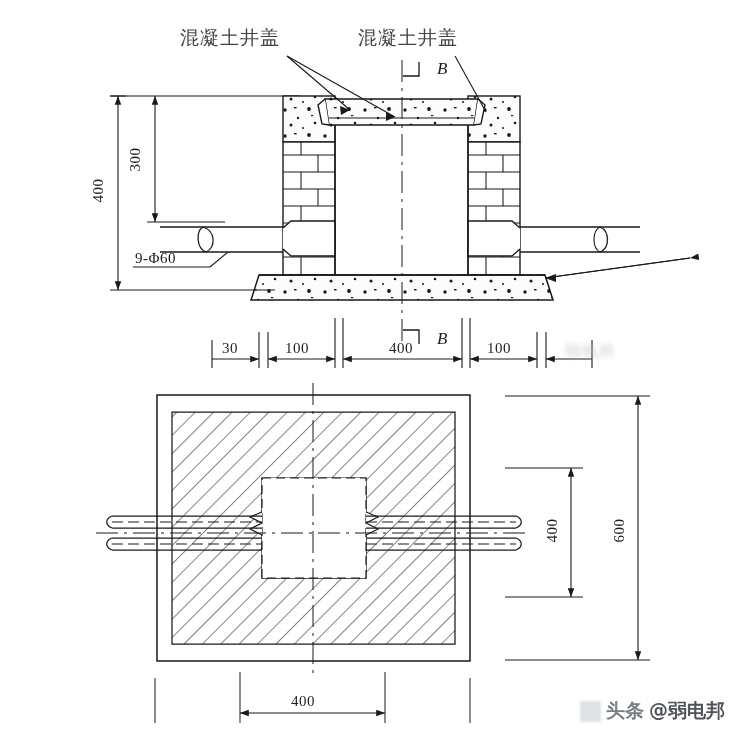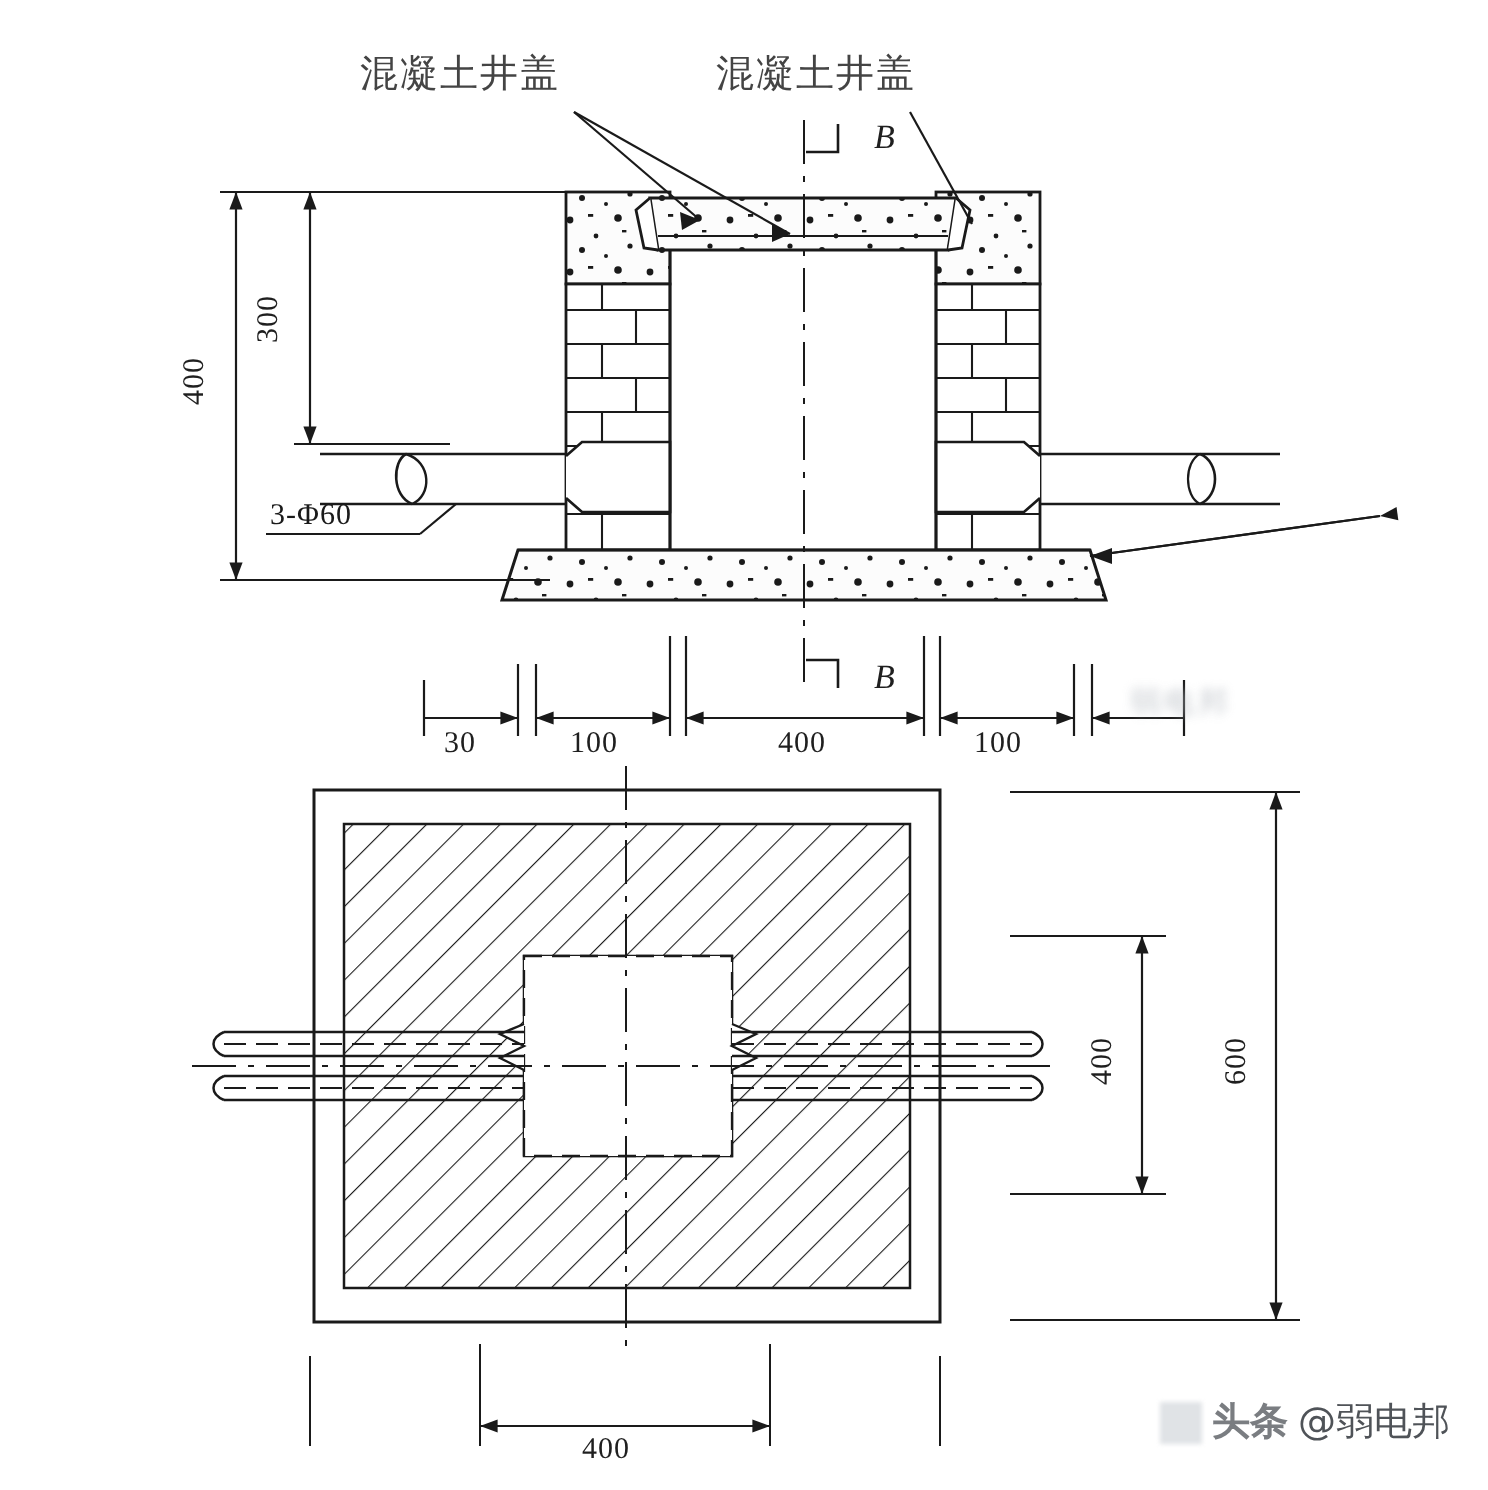--- a/index.html
+++ b/index.html
@@ -35,21 +35,20 @@
     font-size: 19px;
     letter-spacing: 1px;
     color: #2b2b2b;
     filter: blur(0.35px);
     opacity: 0.88;
   }
   .dim {
     font-size: 15px;
     color: #1f1f1f;
     letter-spacing: 0.5px;
-    margin-top: 24px;
   }
   .dimv {
     font-size: 15px;
     color: #1f1f1f;
     letter-spacing: 0.5px;
     transform-origin: center center;
   }
   .rot90 { transform: rotate(-90deg); }
   .secmark {
     font-size: 17px;
@@ -89,21 +88,21 @@
     font-family: "DejaVu Sans", sans-serif;
     font-size: 19px;
     font-weight: bold;
     color: #5d6166;
     opacity: 0.82;
     filter: blur(0.3px);
   }
   #site-watermark .wm-handle {
     font-family: "DejaVu Sans", sans-serif;
     font-size: 19px;
-    font-weight: normal;
+    font-weight: bold;
     color: #3d4146;
     opacity: 0.9;
     filter: blur(0.25px);
   }
 </style>
 </head>
 <body>
 
 <div id="sheet">
 
@@ -320,21 +319,21 @@
   <div class="lbl cjk" style="left:358px; top:28px;">混凝土井盖</div>
 
   <div class="lbl secmark" style="left:437px; top:60px;">B</div>
 
   <div class="lbl secmark" style="left:437px; top:330px;">B</div>
 
   <div class="lbl dimv rot90" style="left:86px; top:183px;">400</div>
 
   <div class="lbl dimv rot90" style="left:123px; top:152px;">300</div>
 
-  <div class="lbl phi" style="left:135px; top:251px;">3-Φ60</div>
+  <div class="lbl phi" style="left:135px; top:251px;">9-Φ60</div>
 
   <div class="lbl dim" style="left:222px; top:341px;">30</div>
 
   <div class="lbl dim" style="left:285px; top:341px;">100</div>
 
   <div class="lbl dim" style="left:389px; top:341px;">400</div>
 
   <div class="lbl dim" style="left:487px; top:341px;">100</div>
 
   <div class="lbl dimv rot90" style="left:540px; top:523px;">400</div>

